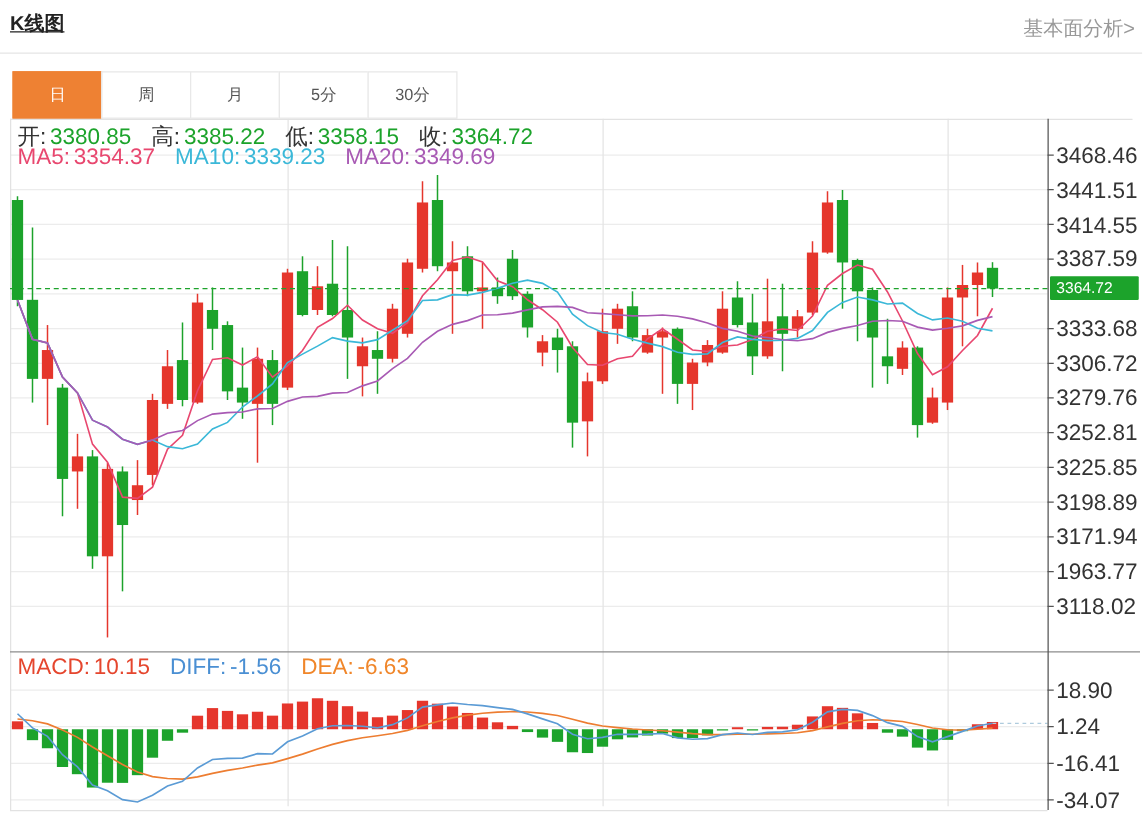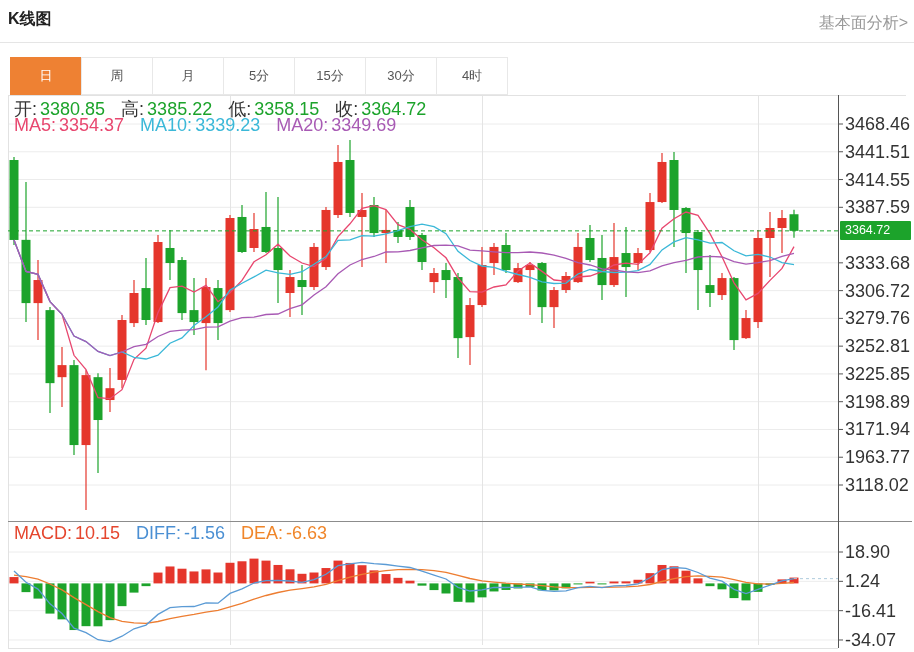--- a/index.html
+++ b/index.html
@@ -1,19 +1,19 @@
 <!DOCTYPE html>
 <html><head>
 <meta charset="utf-8">
 <style>
   html,body{margin:0;padding:0;background:#fff;}
   .page{position:relative;width:914px;height:652px;background:#fff;overflow:hidden;
         font-family:"Liberation Sans","DejaVu Sans",sans-serif;}
   .titlebar{position:absolute;left:0;top:0;width:914px;height:42px;}
-  .page-title{position:absolute;left:8px;top:9px;font-size:16px;font-weight:bold;color:#222;}
+  .page-title{position:absolute;left:8px;top:9px;font-size:16px;font-weight:bold;color:#222;text-decoration:underline;}
   .fund-link{position:absolute;right:6px;top:13px;font-size:16px;color:#999;text-decoration:none;cursor:pointer;}
   .title-divider{position:absolute;left:0;top:42px;width:914px;height:0;border-top:1px solid #e5e5e5;}
   .tabs{position:absolute;left:10px;top:57px;display:flex;}
   .tab{width:70px;height:36px;line-height:36px;text-align:center;font-size:13px;color:#555;
        background:#fff;border:1px solid #e8e8e8;margin-left:-1px;cursor:pointer;box-sizing:content-box;}
   .tab:first-child{margin-left:0;}
   .tab.active{background:#ee8133;border-color:#ee8133;color:#fff;}
   .legend{position:absolute;font-size:18px;white-space:nowrap;z-index:3;}
   .legend .lbl{color:#333;}
   .legend .val{margin-left:3px;}
@@ -34,23 +34,21 @@
   <div class="titlebar">
     <span class="page-title">K线图</span>
     <a class="fund-link">基本面分析&gt;</a>
   </div>
   <div class="title-divider"></div>
   <div class="tabs" id="tabs">
       <div class="tab active">日</div>
       <div class="tab">周</div>
       <div class="tab">月</div>
       <div class="tab">5分</div>
-      <div class="tab">15分</div>
       <div class="tab">30分</div>
-      <div class="tab">4时</div>
     </div>
 
   <svg id="chart" width="914" height="652">
       <defs>
         <clipPath id="clip1">
           <rect x="8" y="95" width="830" height="425"></rect>
         </clipPath>
         <clipPath id="clip2">
           <rect x="8" y="537" width="830" height="109"></rect>
         </clipPath>

